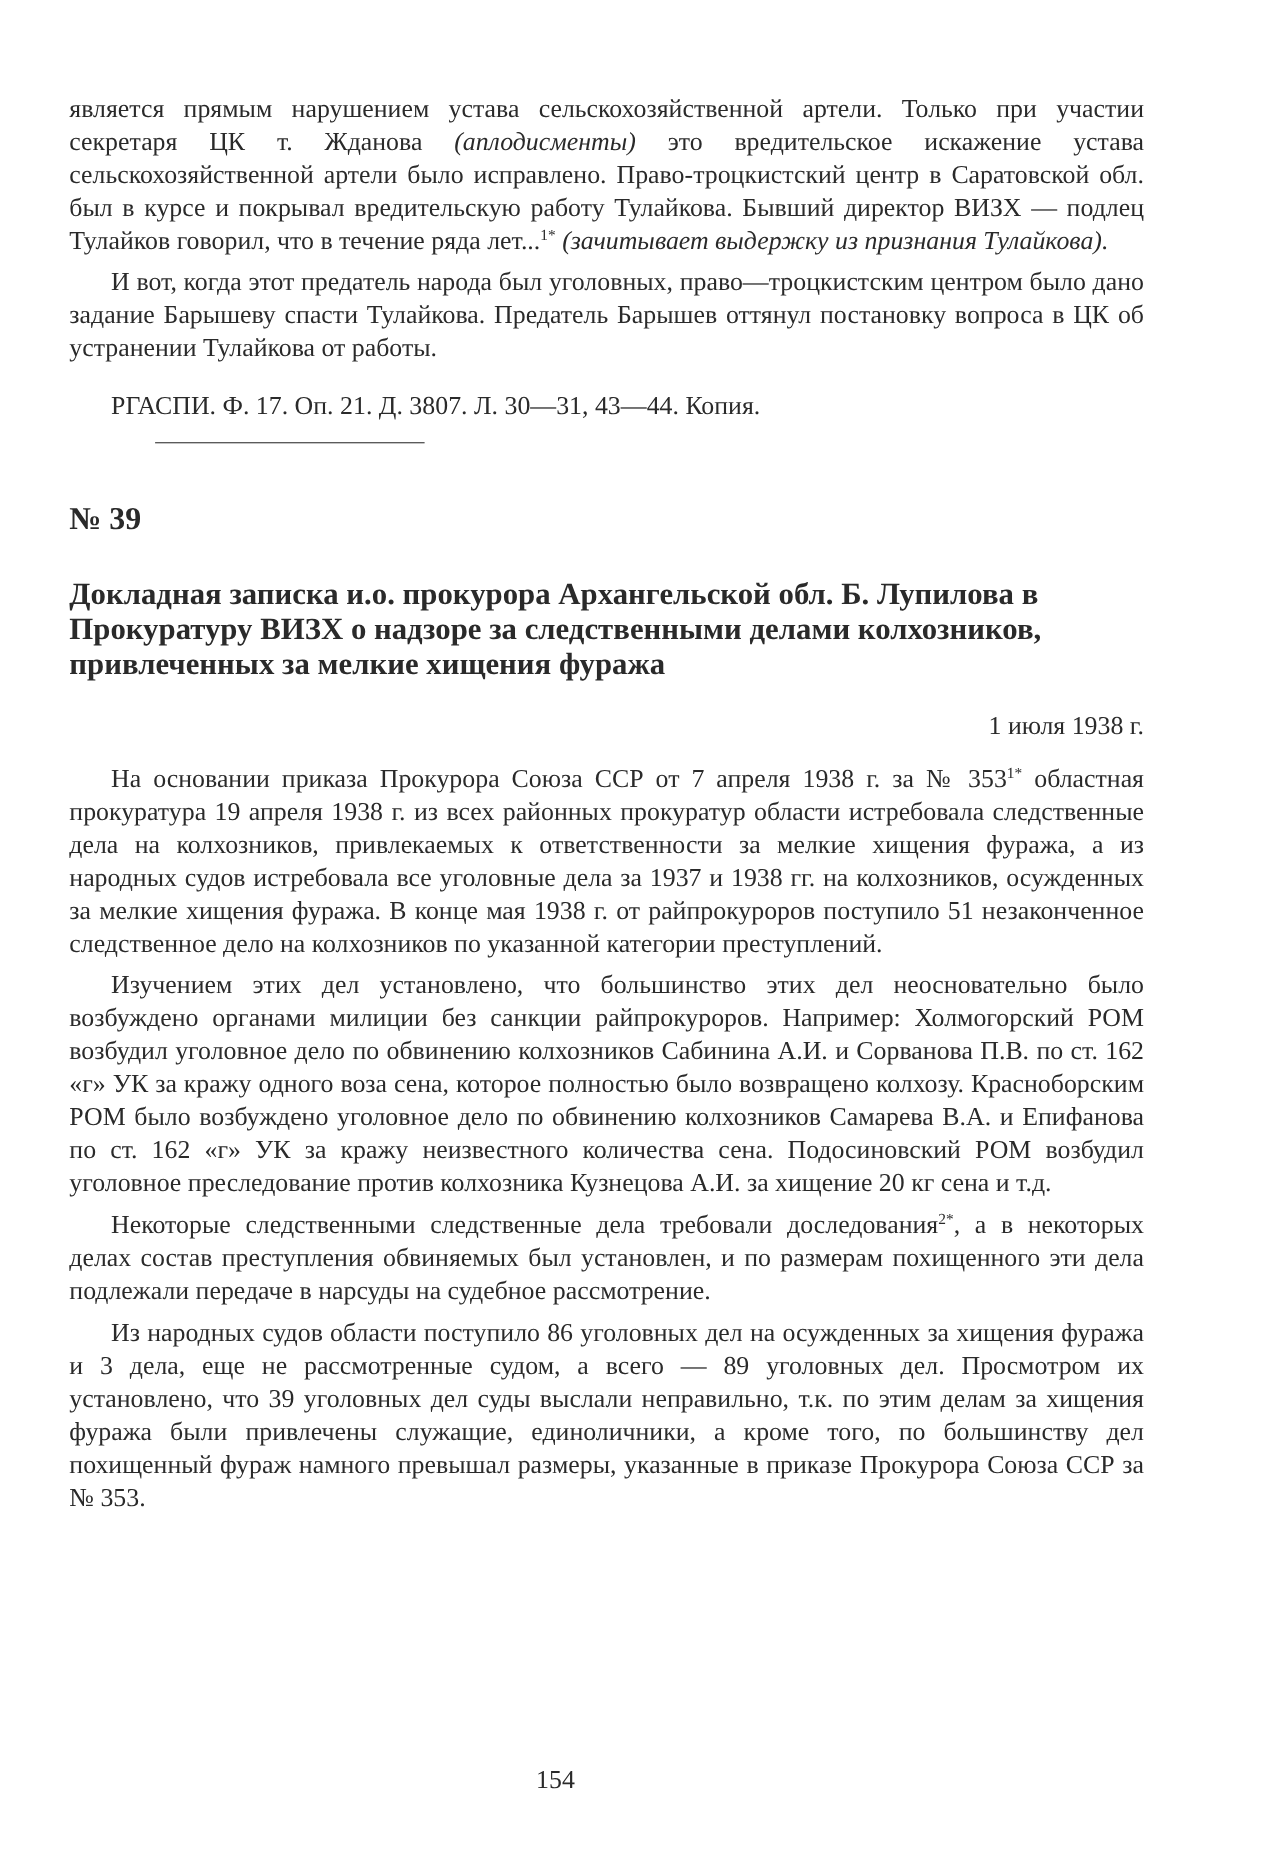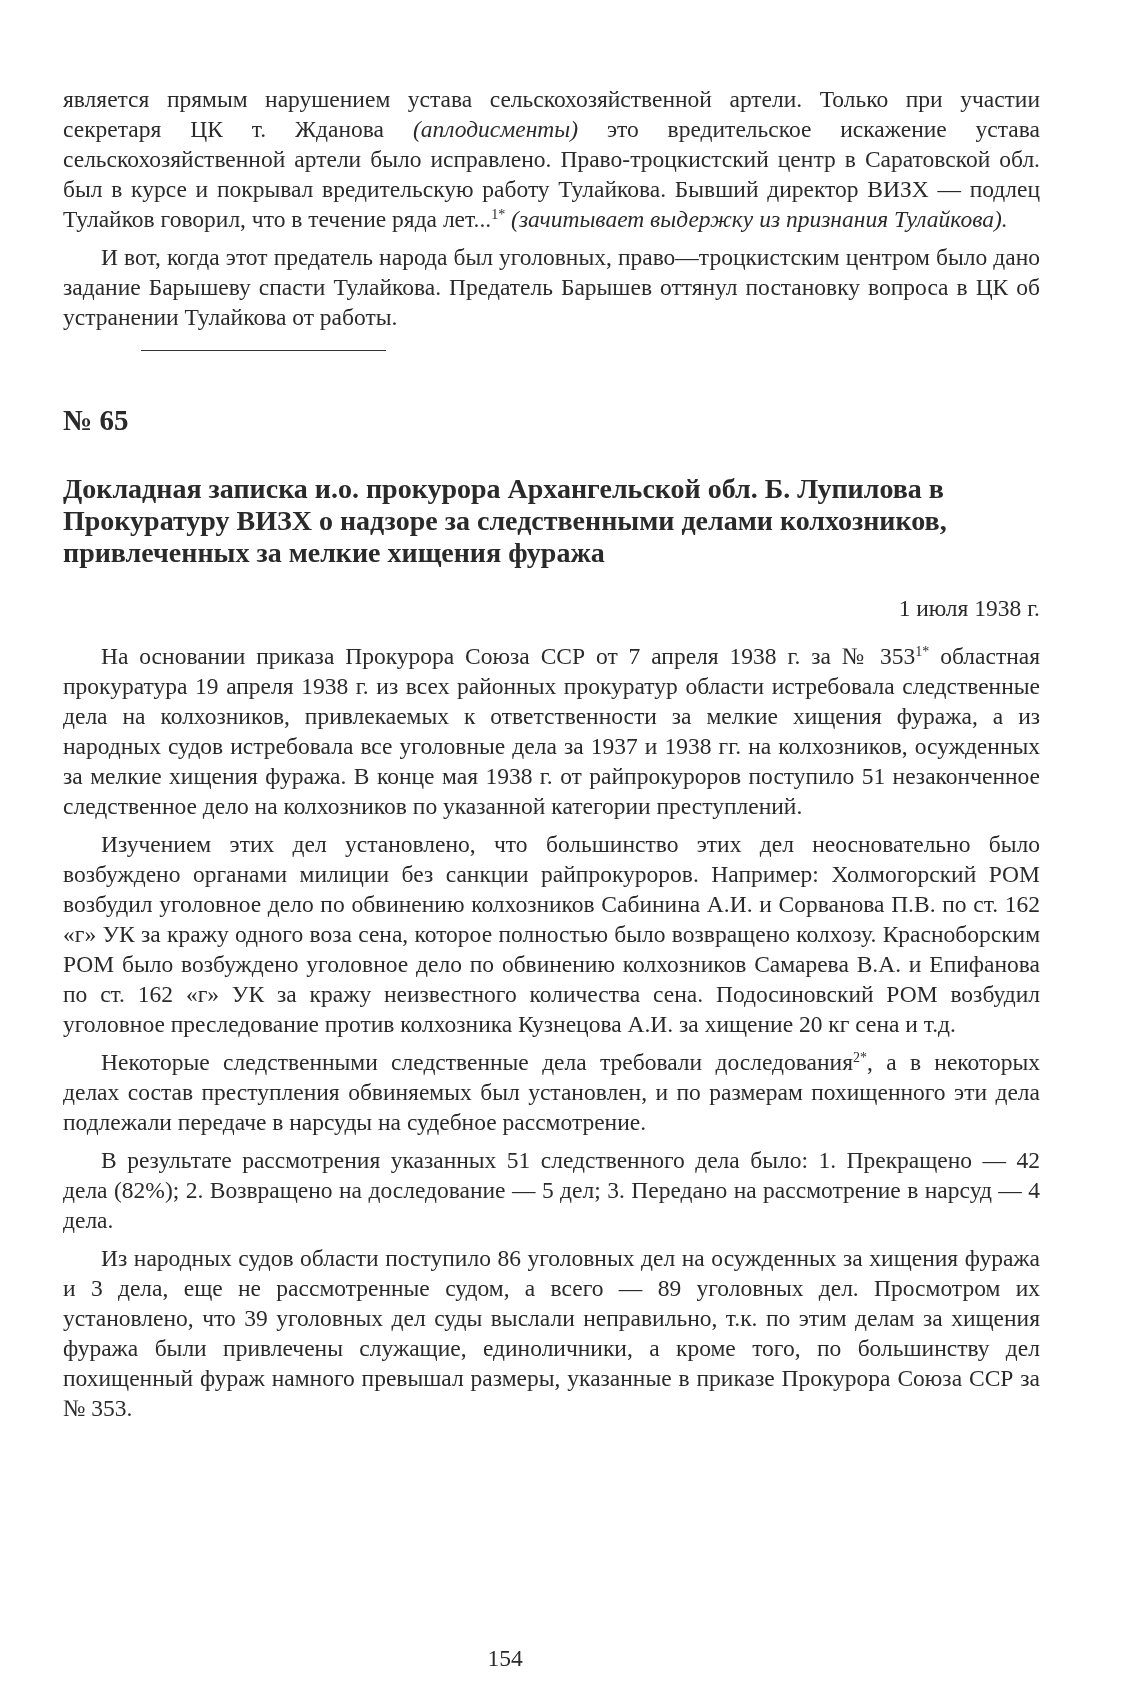--- a/index.html
+++ b/index.html
@@ -11,38 +11,38 @@
   .noindent { text-indent: 0; }
   .sup { font-size: 14px; vertical-align: top; position: relative; top: -4px; }
   .it { font-style: italic; }
   .archive { font-size: 23.5px; line-height: 30px; margin: 22px 0 0 0; text-indent: 38px; }
   .fn-rule { width: 245px; height: 0; border-top: 1.5px solid #333; margin: 18px 0 0 78px; }
   .footnote { font-size: 19px; line-height: 26px; margin: 4px 0 0 128px; }
   .docnum { font-weight: bold; font-size: 29px; line-height: 34px; margin: 52px 0 0 0; }
   .doctitle { font-weight: bold; font-size: 28px; line-height: 32px; margin: 36px 0 0 0; }
   .date { font-size: 23.5px; line-height: 30px; text-align: right; margin: 24px 0 0 0; }
   .body2 { margin-top: 18px; }
-  .pagenum { position: absolute; top: 1645px; left: 0; width: 1010px; text-align: center; font-size: 23.5px; }
+  .pagenum { position: absolute; top: 1605px; left: 0; width: 1010px; text-align: center; font-size: 23.5px; }
 </style>
 </head>
 <body>
 
 <div class="page">
   <p class="p noindent"><span>является прямым нарушением устава сельскохозяйственной артели. Только при участии секретаря ЦК т. Жданова </span><span class="it">(аплодисменты)</span><span> это вредительское искажение устава сельскохозяйственной артели было исправлено. Право-троцкистский центр в Саратовской обл. был в курсе и покрывал вредительскую работу Тулайкова. Бывший директор ВИЗХ — подлец Тулайков говорил, что в течение ряда лет...</span><span class="sup">1*</span><span class="it"> (зачитывает выдержку из признания Тулайкова).</span></p>
   <p class="p">И вот, когда этот предатель народа был уголовных, право—троцкистским центром было дано задание Барышеву спасти Тулайкова. Предатель Барышев оттянул постановку вопроса в ЦК об устранении Тулайкова от работы.</p>
 
+  <p class="archive">РГАСПИ. Ф. 17. Оп. 21. Д. 3807. Л. 30—31, 43—44. Копия.</p>
 
   <div class="fn-rule"></div>
 
-  <div class="docnum">№ 65</div>
+  <div class="docnum">№ 39</div>
   <div class="doctitle">Докладная записка и.о. прокурора Архангельской обл. Б. Лупилова в Прокуратуру ВИЗХ о надзоре за следственными делами колхозников, привлеченных за мелкие хищения фуража</div>
   <div class="date">1 июля 1938 г.</div>
 
   <div class="body2">
     <p class="p"><span>На основании приказа Прокурора Союза ССР от 7 апреля 1938 г. за № 353</span><span class="sup">1*</span><span> областная прокуратура 19 апреля 1938 г. из всех районных прокуратур области истребовала следственные дела на колхозников, привлекаемых к ответственности за мелкие хищения фуража, а из народных судов истребовала все уголовные дела за 1937 и 1938 гг. на колхозников, осужденных за мелкие хищения фуража. В конце мая 1938 г. от райпрокуроров поступило 51 незаконченное следственное дело на колхозников по указанной категории преступлений.</span></p>
     <p class="p"><span>Изучением этих дел установлено, что большинство этих дел неосновательно было возбуждено органами милиции без санкции райпрокуроров. Например: Холмогорский РОМ возбудил уголовное дело по обвинению колхозников Сабинина А.И. и Сорванова П.В. по ст. 162 «г» УК за кражу одного воза сена, которое полностью было возвращено колхозу. Красноборским РОМ было возбуждено уголовное дело по обвинению колхозников Самарева В.А. и Епифанова по ст. 162 «г» УК за кражу неизвестного количества сена. Подосиновский РОМ возбудил уголовное преследование против колхозника Кузнецова А.И. за хищение 20 кг сена и т.д.</span></p>
     <p class="p"><span>Некоторые следственными следственные дела требовали доследования</span><span class="sup">2*</span><span>, а в некоторых делах состав преступления обвиняемых был установлен, и по размерам похищенного эти дела подлежали передаче в нарсуды на судебное рассмотрение.</span></p>
-    <p class="p"><span>В результате рассмотрения указанных 51 следственного дела было: 1. Прекращено — 42 дела (82%); 2. Возвращено на доследование — 5 дел; 3. Передано на рассмотрение в нарсуд — 4 дела.</span></p>
     <p class="p"><span>Из народных судов области поступило 86 уголовных дел на осужденных за хищения фуража и 3 дела, еще не рассмотренные судом, а всего — 89 уголовных дел. Просмотром их установлено, что 39 уголовных дел суды выслали неправильно, т.к. по этим делам за хищения фуража были привлечены служащие, единоличники, а кроме того, по большинству дел похищенный фураж намного превышал размеры, указанные в приказе Прокурора Союза ССР за № 353.</span></p>
   </div>
 </div>
 
 <div class="pagenum">154</div>
 
 </body></html>

